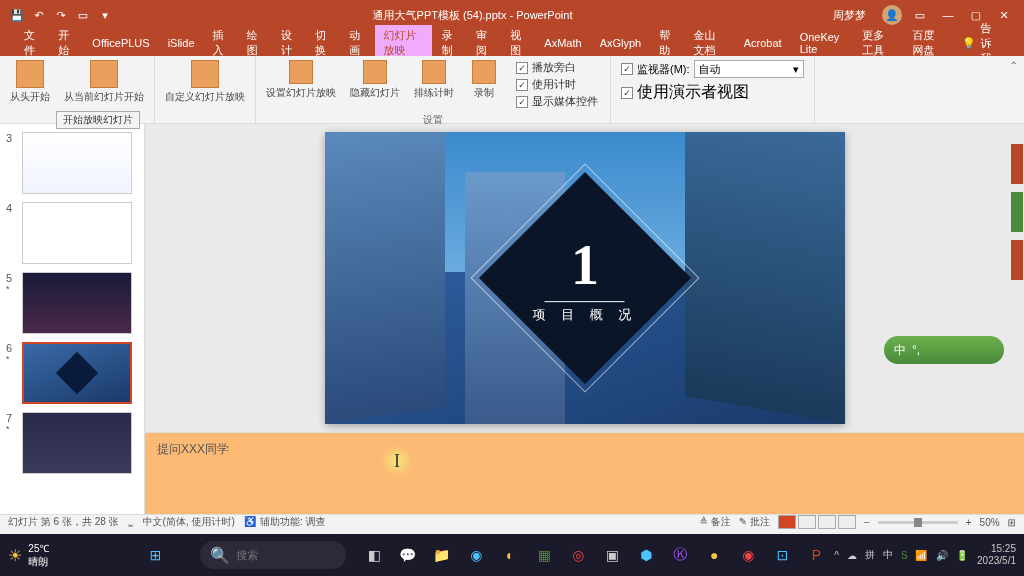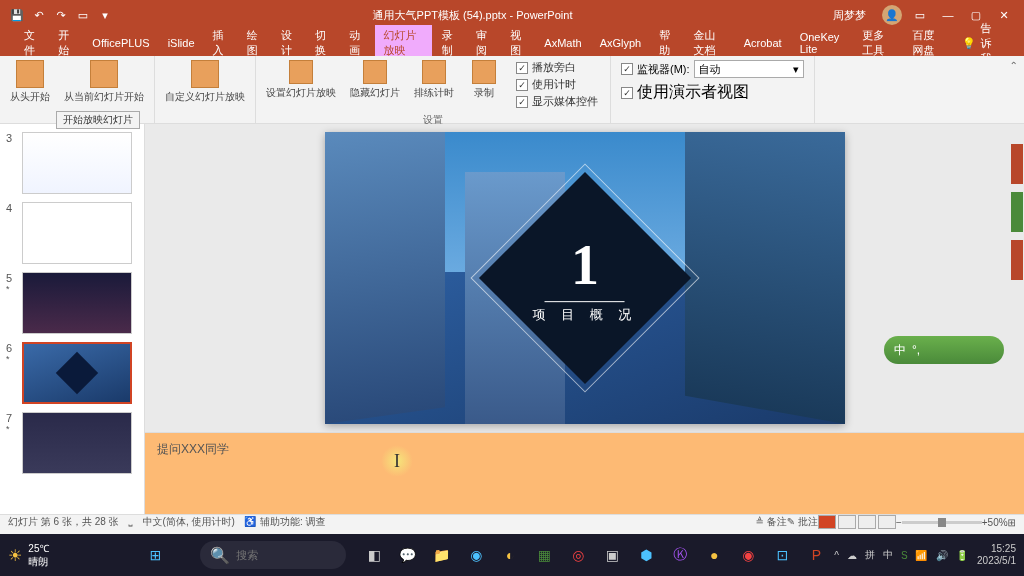--- a/index.html
+++ b/index.html
@@ -67,21 +67,21 @@
 .notes-area { height: 90px; background: #fdba74; border-top: 1px solid #ddd; padding: 8px 12px; font-size: 12px; color: #555; position: relative; }
 .cursor-highlight { position: absolute; left: 236px; top: 12px; width: 32px; height: 32px; border-radius: 50%; background: radial-gradient(circle,#f5e67a 0%,rgba(245,230,122,0) 70%); display: flex; align-items: center; justify-content: center; }
 .text-cursor { font-size: 18px; color: #333; font-family: serif; }
 
 .right-tools { position: absolute; right: 0; top: 124px; width: 14px; display: flex; flex-direction: column; gap: 8px; align-items: center; padding-top: 20px; }
 .rt-item { width: 12px; height: 40px; background: #b8472a; }
 
 .ime-badge { position: absolute; right: 20px; top: 336px; width: 120px; height: 28px; background: linear-gradient(#6ab04c,#4a8a3a); border-radius: 14px; display: flex; align-items: center; padding: 0 10px; color: #fff; font-size: 12px; gap: 6px; }
 
 .statusbar { height: 20px; background: #f3f3f3; border-top: 1px solid #ddd; display: flex; align-items: flex-start; font-size: 10px; color: #555; padding: 0 8px; gap: 10px; }
-.status-right { margin-left: auto; display: flex; align-items: center; }
+.status-right { margin-left: auto; display: flex; align-items: center; gap: 8px; }
 .view-btns { display: flex; gap: 2px; }
 .view-btn { width: 18px; height: 14px; border: 1px solid #aaa; background: #eee; cursor: pointer; }
 .view-btn.active { background: #d14424; }
 .zoom-slider { width: 80px; height: 3px; background: #ccc; position: relative; }
 .zoom-thumb { position: absolute; left: 36px; top: -3px; width: 8px; height: 9px; background: #888; }
 
 .taskbar { height: 42px; background: #1a1a2a; display: flex; align-items: center; padding: 0 8px; gap: 4px; }
 .weather { color: #fff; font-size: 10px; display: flex; align-items: center; gap: 6px; }
 .weather-icon { color: #f5c242; font-size: 16px; }
 .task-search { display: flex; align-items: center; background: #2a2a3a; border-radius: 14px; height: 28px; padding: 0 10px; gap: 6px; margin-left: 30px; width: 150px; }

